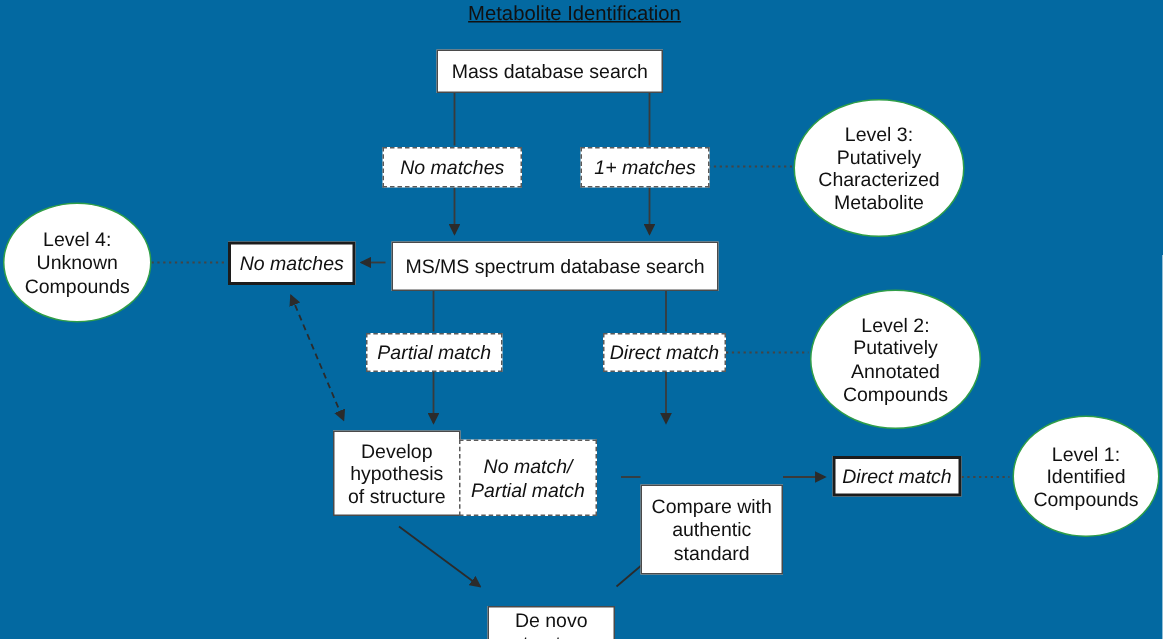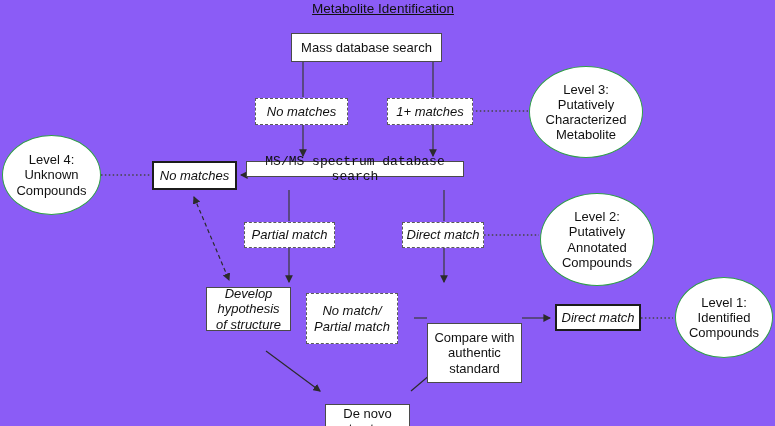--- a/index.html
+++ b/index.html
@@ -1,17 +1,17 @@
 <!DOCTYPE html>
 <html><head>
 <meta charset="utf-8">
 <style>
   html,body{margin:0;padding:0;background:#fff;}
   #canvas{
-    position:relative;width:775px;height:426px;background:#8b5cf6;
+    position:relative;width:775px;height:426px;background:#0369a1;
     font-family:"Liberation Sans", sans-serif;color:#111;overflow:hidden;
   }
   #edges{position:absolute;left:0;top:0;pointer-events:none;}
   .title{
     position:absolute;left:283px;top:1px;width:200px;text-align:center;
     font-size:13.5px;text-decoration:underline;color:#111;
   }
   .box{
     position:absolute;background:#fff;border:1px solid #4a4a4a;
     display:flex;align-items:center;justify-content:center;text-align:center;
@@ -74,37 +74,37 @@
   </div>
 
   <div class="box dashed" style="left:255px;top:98px;width:93px;height:27px;">
     <span class="lbl">No matches</span>
   </div>
 
   <div class="box dashed" style="left:387px;top:98px;width:86px;height:27px;">
     <span class="lbl">1+ matches</span>
   </div>
 
-  <div class="box" style="left:246px;top:161px;width:218px;height:16px;font-family:Liberation Mono, monospace;">
+  <div class="box" style="left:261px;top:161px;width:218px;height:33px;">
     <span class="lbl">MS/MS spectrum database search</span>
   </div>
 
   <div class="box bold" style="left:152px;top:161px;width:85px;height:29px;">
     <span class="lbl">No matches</span>
   </div>
 
   <div class="box dashed" style="left:244px;top:222px;width:91px;height:26px;">
     <span class="lbl">Partial match</span>
   </div>
 
   <div class="box dashed" style="left:402px;top:222px;width:82px;height:26px;">
     <span class="lbl">Direct match</span>
   </div>
 
-  <div class="box" style="left:206px;top:287px;width:85px;height:44px;font-style:italic;">
+  <div class="box" style="left:222px;top:287px;width:85px;height:57px;">
     <span class="lbl">Develop
 hypothesis
 of structure</span>
   </div>
 
   <div class="box dashed" style="left:306px;top:293px;width:92px;height:51px;">
     <span class="lbl">No match/
 Partial match</span>
   </div>
 

